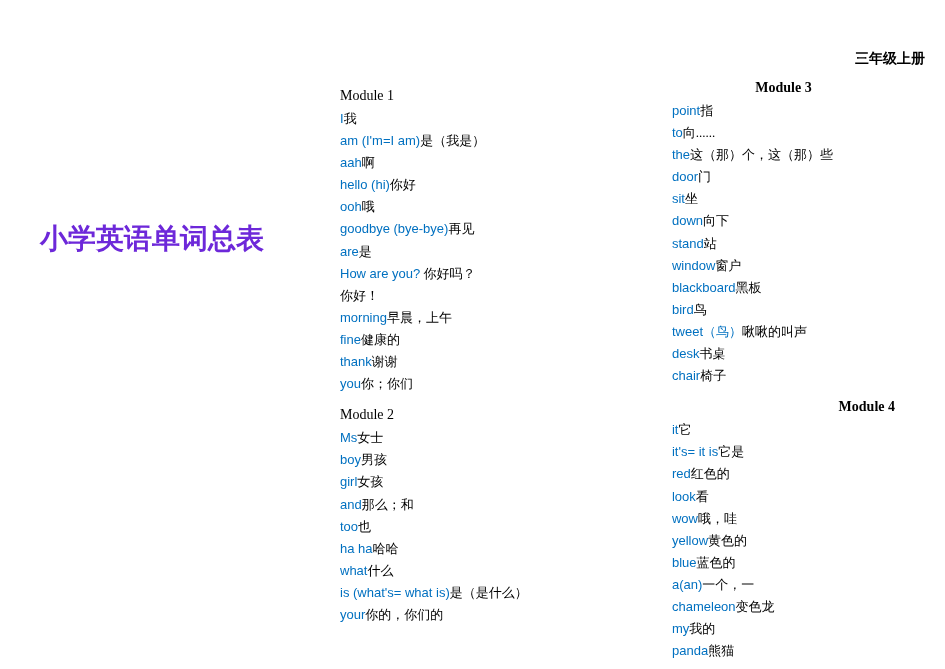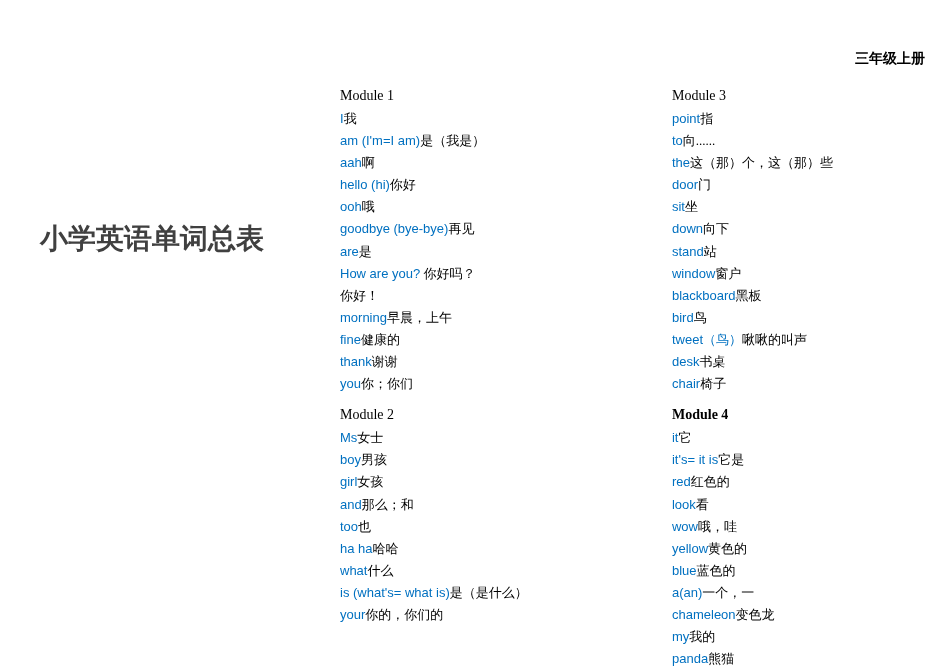--- a/index.html
+++ b/index.html
@@ -20,21 +20,21 @@
       padding: 20px;
     }
     .left-title {
       position: absolute;
       left: 40px;
       top: 220px;
     }
     .main-title {
       font-size: 28px;
       font-weight: bold;
-      color: #404040;
+      color: #6d28d9;
       font-family: SimHei, "黑体", sans-serif;
       text-align: right;
     }
     .subtitle {
       font-size: 13px;
       color: #555;
       margin-top: 6px;
     }
     .content-area {
       margin-left: 320px;
@@ -60,34 +60,35 @@
       padding-left: 20px;
     }
     .module-title {
       font-weight: normal;
       font-size: 14px;
       color: #000;
       margin-top: 12px;
       margin-bottom: 4px;
     }
     .module-title-right {
-      font-weight: normal;
+      font-weight: bold;
+      font-size: 14px;
+      color: #000;
+      margin-top: 4px;
+      margin-bottom: 4px;
+      text-align: center;
+      padding-right: 30px;
+    }
+    .module-title-right-4 {
+      font-weight: bold;
       font-size: 14px;
       color: #000;
       margin-top: 12px;
       margin-bottom: 4px;
-      text-align: left;
-      padding-right: 30px;
-    }
-    .module-title-right-4 {
-      font-weight: bold;
-      font-size: 14px;
-      color: #000;
-      margin-top: 12px;
-      margin-bottom: 4px;
+      text-align: right;
       padding-right: 30px;
     }
     .word-line {
       line-height: 1.7;
       font-size: 13px;
     }
     .word-en {
       color: #0070c0;
       font-family: Arial, sans-serif;
     }

